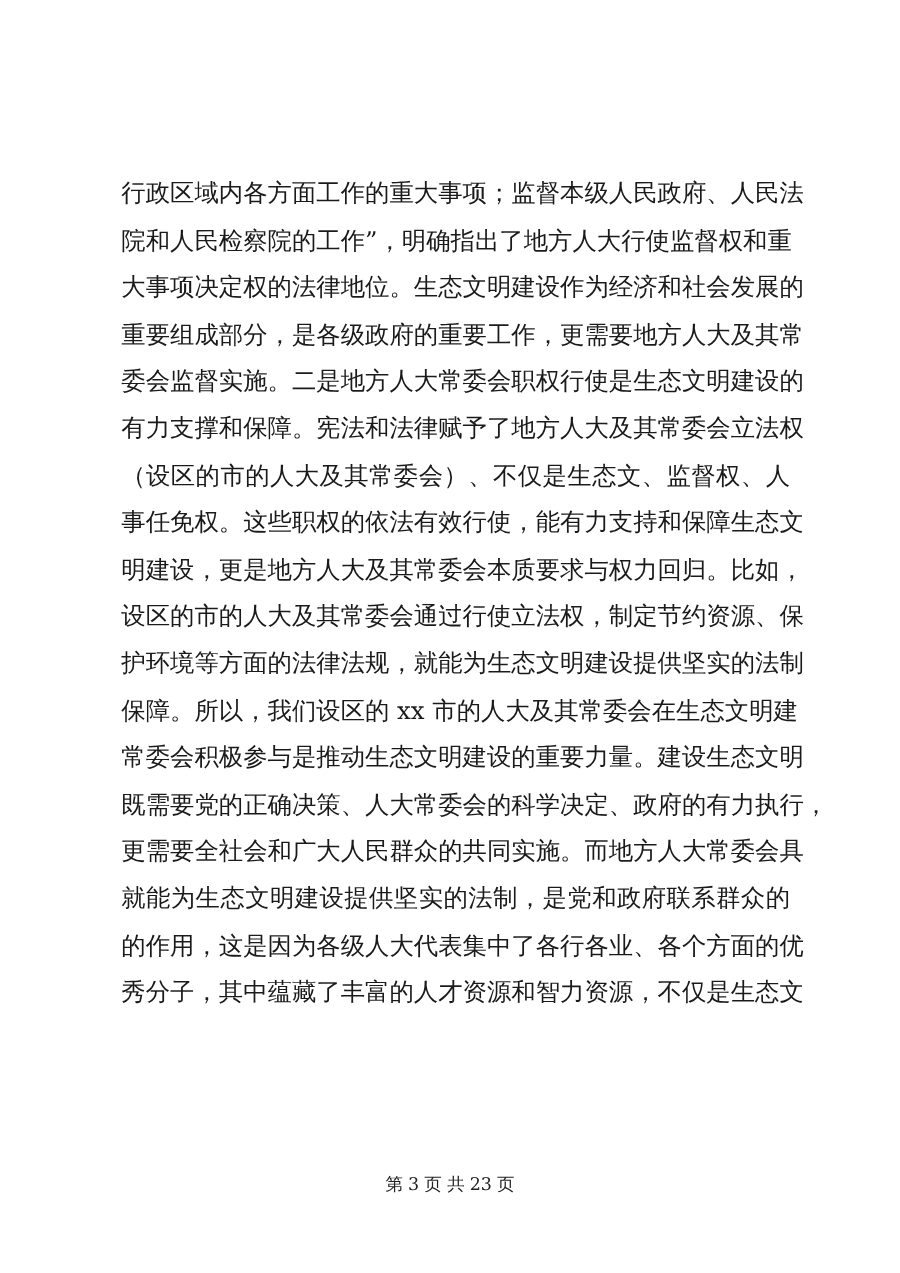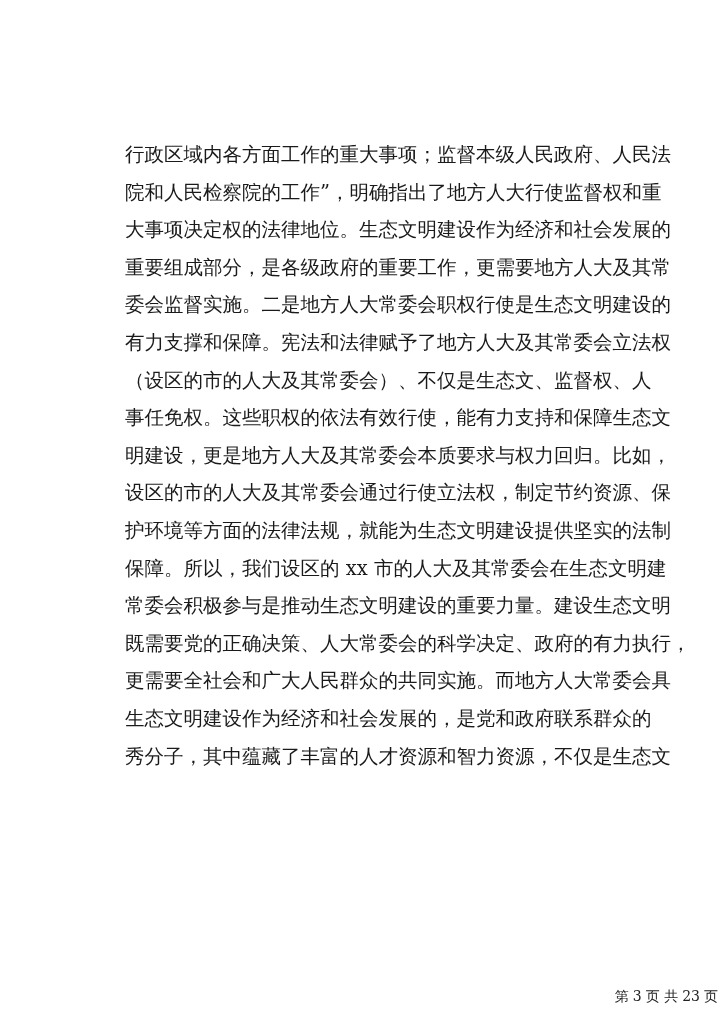--- a/index.html
+++ b/index.html
@@ -30,31 +30,30 @@
     }
     .line {
       display: block;
       height: 37.6px;
       line-height: 37.6px;
       font-size: 19.5px;
       white-space: nowrap;
       text-align: justify;
       text-align-last: justify;
       letter-spacing: 0;
-      margin-left: 28px;
     }
     .line.last {
       text-align-last: justify;
     }
     .footer {
       position: absolute;
       left: 0;
-      top: 986px;
+      top: 938px;
       width: 720px;
-      text-align: right;
+      text-align: center;
       font-size: 14px;
       color: #222;
       line-height: 20px;
     }
     .footer span { margin: 0 2px; }
   </style>
 </head>
 <body>
 
 <div class="page">
@@ -67,20 +66,21 @@
     <span class="line">有力支撑和保障。宪法和法律赋予了地方人大及其常委会立法权</span>
     <span class="line">（设区的市的人大及其常委会）、不仅是生态文、监督权、人</span>
     <span class="line">事任免权。这些职权的依法有效行使，能有力支持和保障生态文</span>
     <span class="line">明建设，更是地方人大及其常委会本质要求与权力回归。比如，</span>
     <span class="line">设区的市的人大及其常委会通过行使立法权，制定节约资源、保</span>
     <span class="line">护环境等方面的法律法规，就能为生态文明建设提供坚实的法制</span>
     <span class="line">保障。所以，我们设区的 xx 市的人大及其常委会在生态文明建</span>
     <span class="line">常委会积极参与是推动生态文明建设的重要力量。建设生态文明</span>
     <span class="line">既需要党的正确决策、人大常委会的科学决定、政府的有力执行，</span>
     <span class="line">更需要全社会和广大人民群众的共同实施。而地方人大常委会具</span>
-    <span class="line">生态文明建设作为经济和社会发展的，是党和政府联系群众的</span>
+    <span class="line">就能为生态文明建设提供坚实的法制，是党和政府联系群众的</span>
+    <span class="line">的作用，这是因为各级人大代表集中了各行各业、各个方面的优</span>
     <span class="line last">秀分子，其中蕴藏了丰富的人才资源和智力资源，不仅是生态文</span>
   </div>
 
   <div class="footer">
     <span>第</span><span>3</span><span>页 共</span><span>23</span><span>页</span>
   </div>
 </div>
 
 </body></html>

